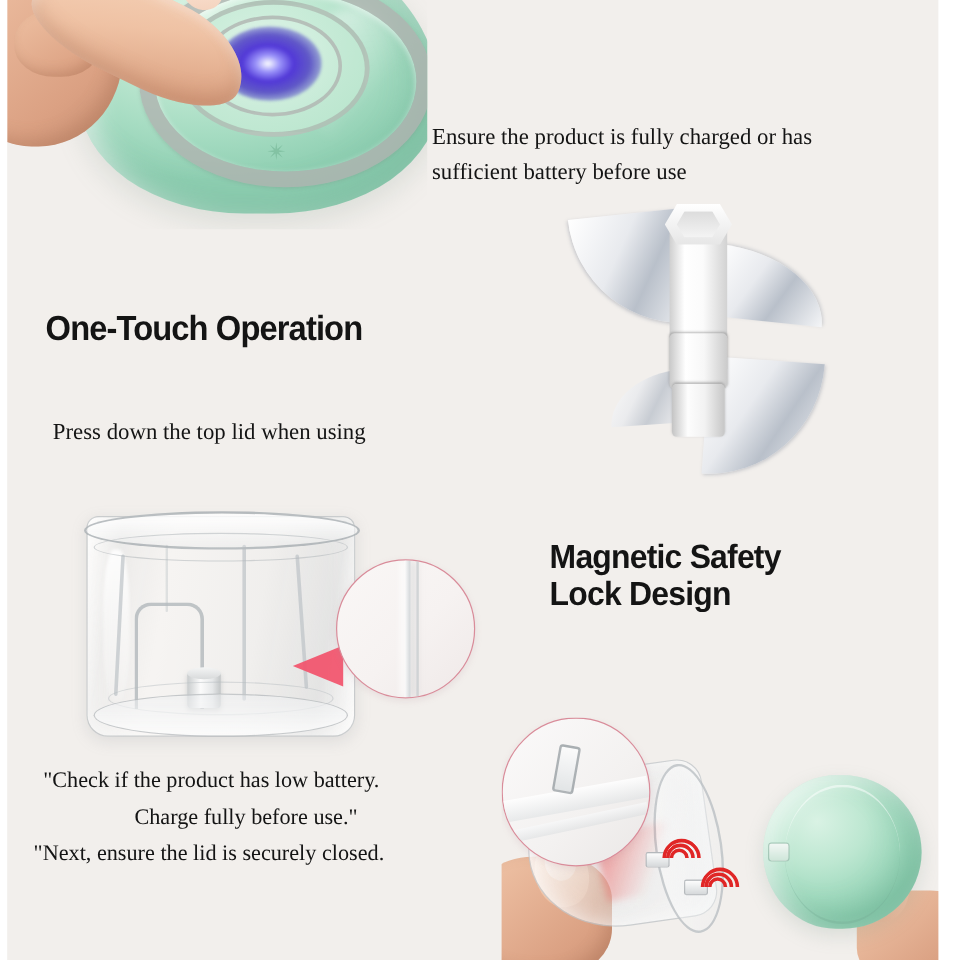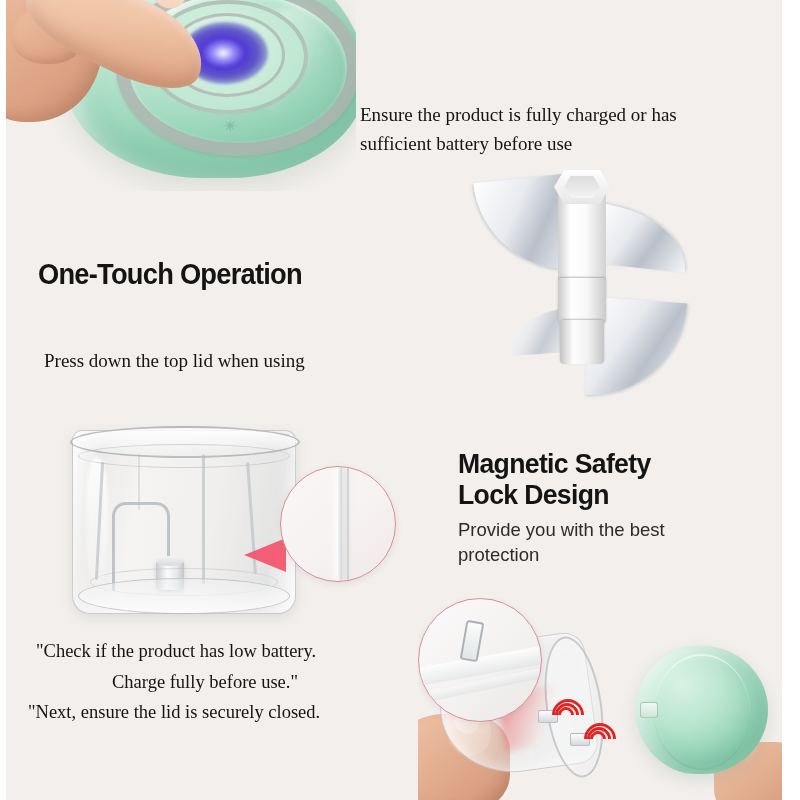--- a/index.html
+++ b/index.html
@@ -476,21 +476,20 @@
     <div class="callout" id="callout-bowl">
       <div class="c-line"></div>
       <div class="c-line2"></div>
     </div>
   </div>
 
   <div class="txt" id="magnetic-title">
     <div>Magnetic Safety</div>
     <div>Lock Design</div>
   </div>
-  <div class="txt" id="magnetic-sub">Provide you with the best protection</div>
 
   <div class="txt" id="quotes">
     <span class="q l1">"Check if the product has low battery.</span>
     <span class="q l2">Charge fully before use."</span>
     <span class="q l3">"Next, ensure the lid is securely closed.</span>
   </div>
 
   <div id="scene-magnet">
     <div class="hand2">
       <div class="palm2"></div>

